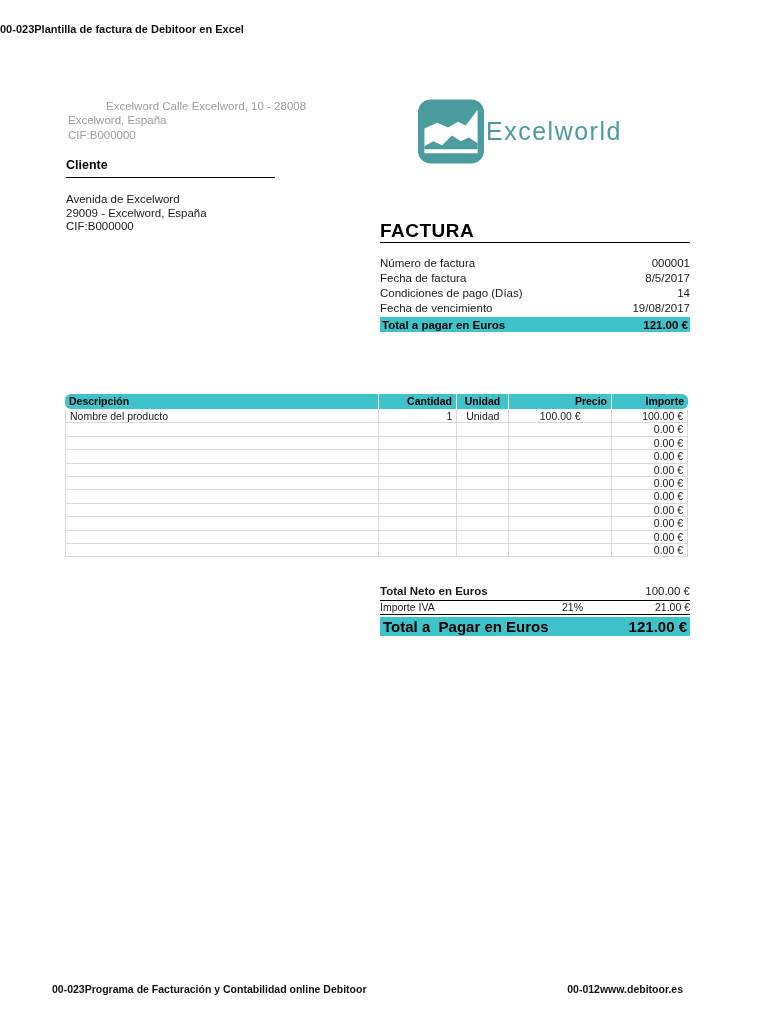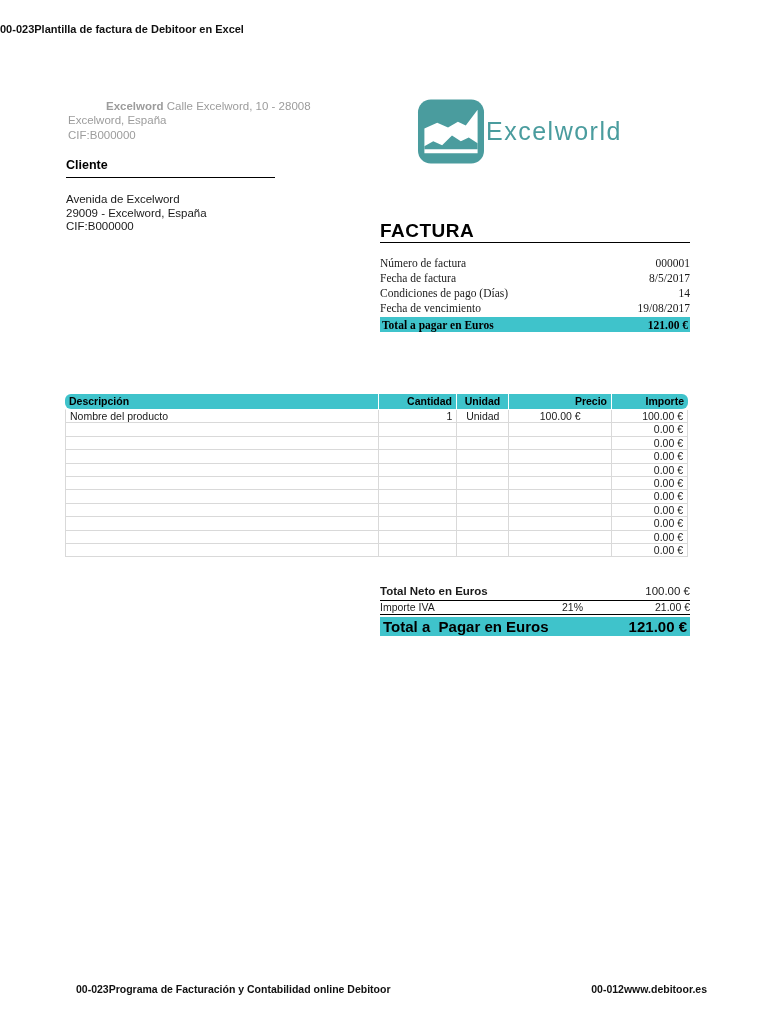--- a/index.html
+++ b/index.html
@@ -11,21 +11,21 @@
   }
 
   
   .doc-title {
     position:absolute; top:23px; left:0; right:0; 
     font-size:11px; font-weight:bold; color:#111;
   }
 
   
   .sender { position:absolute; left:68px; top:100px; font-size:11.5px; line-height:13.5px; color:#9c9c9c; }
-  .sender-name { font-weight:bold;padding-left:38px; }
+  .sender-name { font-weight:normal;padding-left:38px; }
   .sender-cif { margin-top:2px; }
 
   
   .logo { position:absolute; left:416px; top:98px; display:flex; align-items:center; }
   .logo-icon { width:70px; height:67px; flex:0 0 auto; }
   .logo-text {
     font-size:25px; font-weight:300; letter-spacing:1.5px;
     color:#4a9c9e; font-family:"Liberation Sans","DejaVu Sans",sans-serif;
   }
 
@@ -36,21 +36,21 @@
     width:209px; padding-bottom:5px; border-bottom:1.5px solid #000;
   }
   .client-lines { margin-top:15px; font-size:11.5px; line-height:13.5px; color:#1a1a1a; }
 
   
   .invoice { position:absolute; left:380px; top:220px; width:310px; }
   .invoice-heading {
     font-size:19px; font-weight:bold; letter-spacing:0.5px; color:#000;
     padding-bottom:0; border-bottom:1.5px solid #000;
   }
-  .meta { margin-top:13px;font-family:Liberation Serif, serif; }
+  .meta { margin-top:13px; }
   .meta-row { display:flex; justify-content:space-between; font-size:11.5px; height:15px; line-height:14px; }
   .meta-total-bar {
     display:flex; justify-content:space-between; align-items:center;
     background:#3fc3cb; height:15px; margin-top:1px; padding:0 2px;
     font-size:11.5px; font-weight:bold; color:#000;
   }
 
   
   .items { position:absolute; left:65px; top:394px; width:623px; font-size:10.5px; }
   .items-header { display:flex; background:#3fc3cb; height:15px; line-height:15px; font-weight:bold; color:#000;border-radius:6px; }
@@ -76,21 +76,21 @@
   .vat-rate  { width:50px; }
   .vat-value { flex:1; text-align:right; }
   .grand-bar {
     margin-top:2px; background:#3fc3cb; display:flex; justify-content:space-between; align-items:center;
     height:19px; padding:0 3px; font-size:15px; font-weight:bold; color:#000;
   }
   .grand-label { white-space:pre; }
 
   
   .footer {
-    position:absolute; left:76px; width:631px; top:983px;
+    position:absolute; left:52px; width:631px; top:983px;
     display:flex; justify-content:space-between;
     font-size:10.5px; font-weight:bold; color:#111;
   }
 </style>
 </head>
 <body>
 
 <div class="page">
 
   <div class="doc-title">00-023Plantilla de factura de Debitoor en Excel</div>

